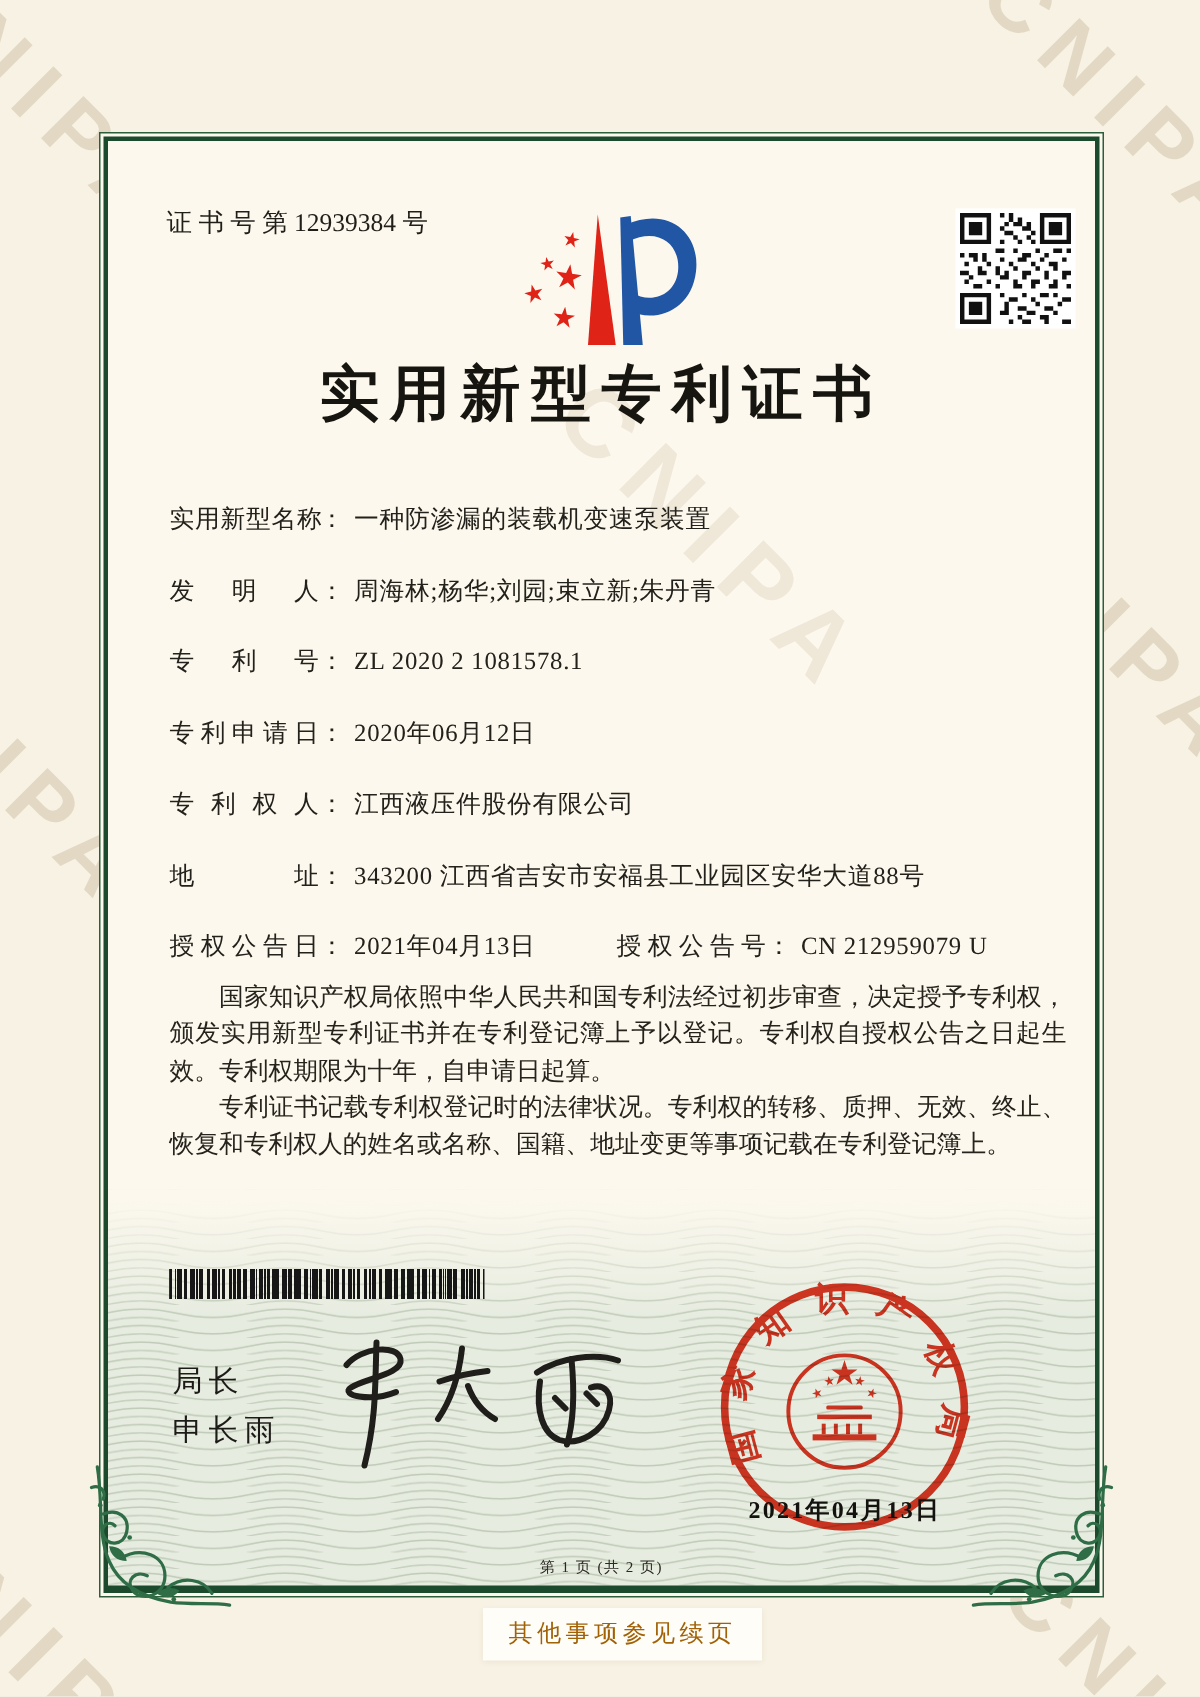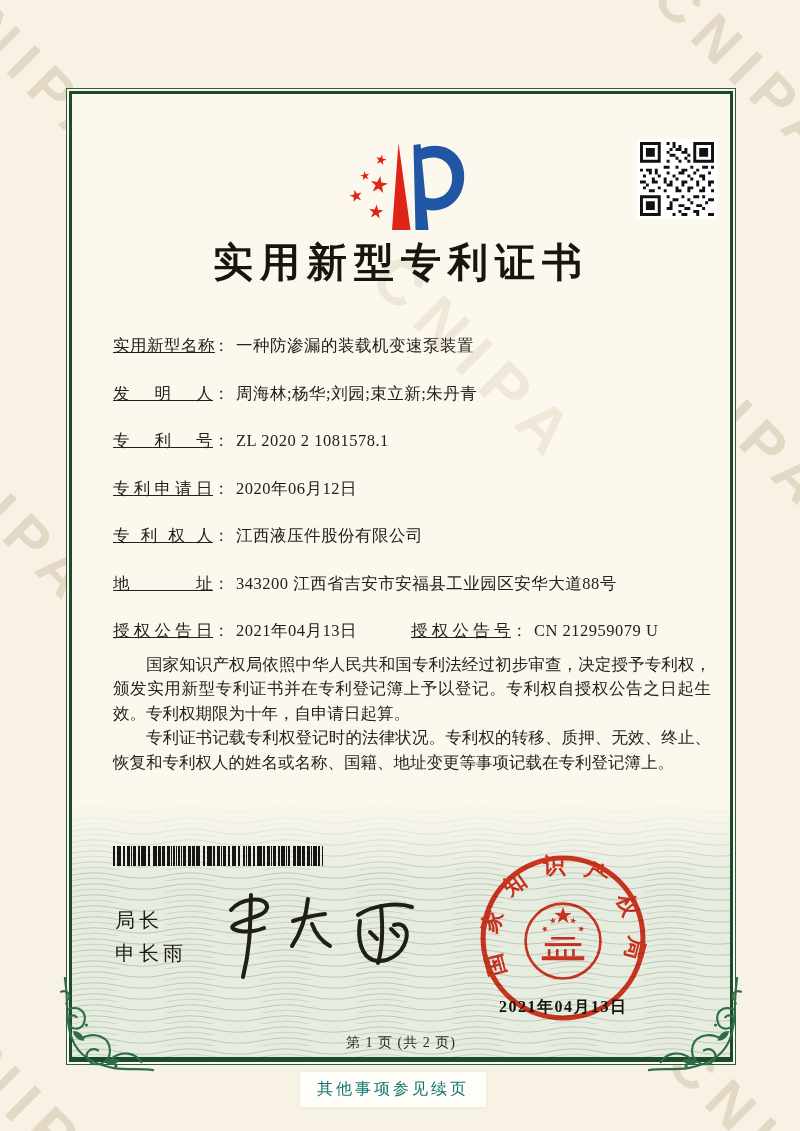--- a/index.html
+++ b/index.html
@@ -28,21 +28,21 @@
         background:linear-gradient(#fcf8ee 8%,rgba(252,248,238,0));}
 
   .certno{position:absolute;left:44px;top:48px;font-size:17px;color:#201e19;z-index:2;}
   .logo{position:absolute;left:264px;top:30px;width:150px;height:125px;z-index:2;}
   .qr{position:absolute;left:570px;top:50px;width:74px;height:74px;z-index:2;background:#fff;padding:3px;}
   .title{position:absolute;left:0;right:0;top:146px;text-align:center;font-size:40px;font-weight:700;
          letter-spacing:7px;color:#17150f;z-index:2;}
 
   .fields{position:absolute;left:46px;top:246px;right:30px;z-index:2;color:#23211b;}
   .frow{height:47.5px;font-size:16.5px;letter-spacing:.5px;white-space:nowrap;}
-  .flabel{display:inline-block;width:100px;text-align:justify;text-align-last:justify;vertical-align:top;text-decoration:underline;}
+  .flabel{display:inline-block;width:100px;text-align:justify;text-align-last:justify;vertical-align:top;}
   .flabel2{margin-left:54px;}
   .fcolon{margin-right:6px;}
   .fvalue{letter-spacing:.5px;}
 
   .bodytext{position:absolute;left:46px;top:564px;width:598px;z-index:2;color:#26231d;
             font-size:16.5px;line-height:24.4px;text-align:justify;}
   .bodytext p{margin:0;text-indent:2em;}
 
   .barcode{position:absolute;left:46px;top:757px;width:210px;height:20px;z-index:2;
      background-image:
@@ -54,28 +54,28 @@
              font-size:20px;letter-spacing:4px;color:#1d1b17;}
   .sig-name{position:absolute;left:48px;top:851px;z-index:2;font-family:"Liberation Sans","DejaVu Sans",sans-serif;
              font-size:20px;letter-spacing:4px;color:#1d1b17;text-align:right;}
   .signature{position:absolute;left:146px;top:794px;width:234px;height:102px;z-index:2;}
 
   .seal{position:absolute;left:410px;top:763px;width:172px;height:172px;z-index:3;mix-blend-mode:multiply;opacity:.94;}
   .seal-date{position:absolute;left:432px;top:908px;z-index:4;font-size:16px;font-weight:700;
              letter-spacing:1.5px;color:#14120e;white-space:nowrap;}
 
   .pageno{position:absolute;left:0;right:0;bottom:12px;text-align:center;z-index:2;
-          font-size:14px;color:#2a2822;letter-spacing:1px;}
+          font-size:10px;color:#2a2822;letter-spacing:1px;}
 
   .orn{position:absolute;width:98px;height:98px;z-index:6;pointer-events:none;}
   .orn-left{left:-8px;bottom:-10px;}
   .orn-right{right:-8px;bottom:-10px;transform:scaleX(-1);}
 
-  .continuation{position:absolute;left:300px;top:1072px;z-index:2;background:#fffdf8;
-     padding:7px 17px;font-size:16px;letter-spacing:3px;color:#0f766e;box-shadow:0 1px 4px rgba(90,80,50,.08);}
+  .continuation{position:absolute;left:322px;top:1072px;z-index:2;background:#fffdf8;
+     padding:7px 17px;font-size:16px;letter-spacing:3px;color:#a16207;box-shadow:0 1px 4px rgba(90,80,50,.08);}
 </style>
 </head>
 <body>
 
 <div class="page">
 
   <div class="wm wm1">CNIPA</div>
   <div class="wm wm2">CNIPA</div>
   <div class="wm wm4">CNIPA</div>
   <div class="wm wm5">CNIPA</div>
@@ -92,20 +92,21 @@
           <pattern id="wv" width="96" height="11" patternUnits="userSpaceOnUse">
             <path d="M0 5.5 Q24 0 48 5.5 T96 5.5" fill="none" stroke="#bcc9b5" stroke-width="1.1"></path>
             <path d="M0 11 Q24 5.5 48 11 T96 11" fill="none" stroke="#c6d1c0" stroke-width="0.9"></path>
           </pattern>
         </defs>
         <rect width="100%" height="100%" fill="#e7ece0"></rect>
         <rect width="100%" height="100%" fill="url(#wv)"></rect>
       </svg>
     </div>
 
+    <div class="certno">证 书 号 第 12939384 号</div>
 
     <svg class="logo" viewBox="0 0 150 125">
       <defs>
         <path id="star" d="M0 -1 L0.2245 -0.309 L0.9511 -0.309 L0.3633 0.118 L0.5878 0.809 L0 0.382 L-0.5878 0.809 L-0.3633 0.118 L-0.9511 -0.309 L-0.2245 -0.309 Z"></path>
       </defs>
       <g fill="#e02317">
         <use href="#star" transform="translate(50,41) scale(5.5) rotate(12)"></use>
         <use href="#star" transform="translate(34,57) scale(4.8) rotate(-10)"></use>
         <use href="#star" transform="translate(48,66) scale(9) rotate(8)"></use>
         <use href="#star" transform="translate(25,77) scale(6.5) rotate(-14)"></use>

